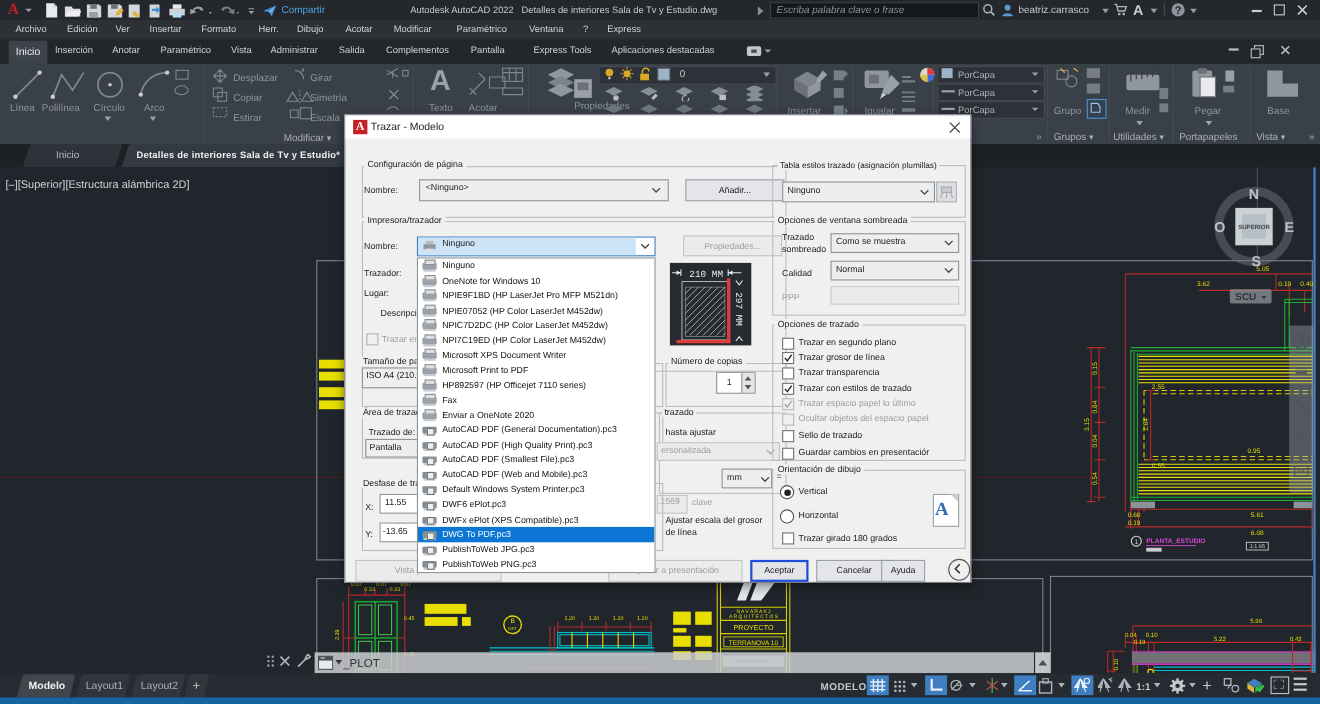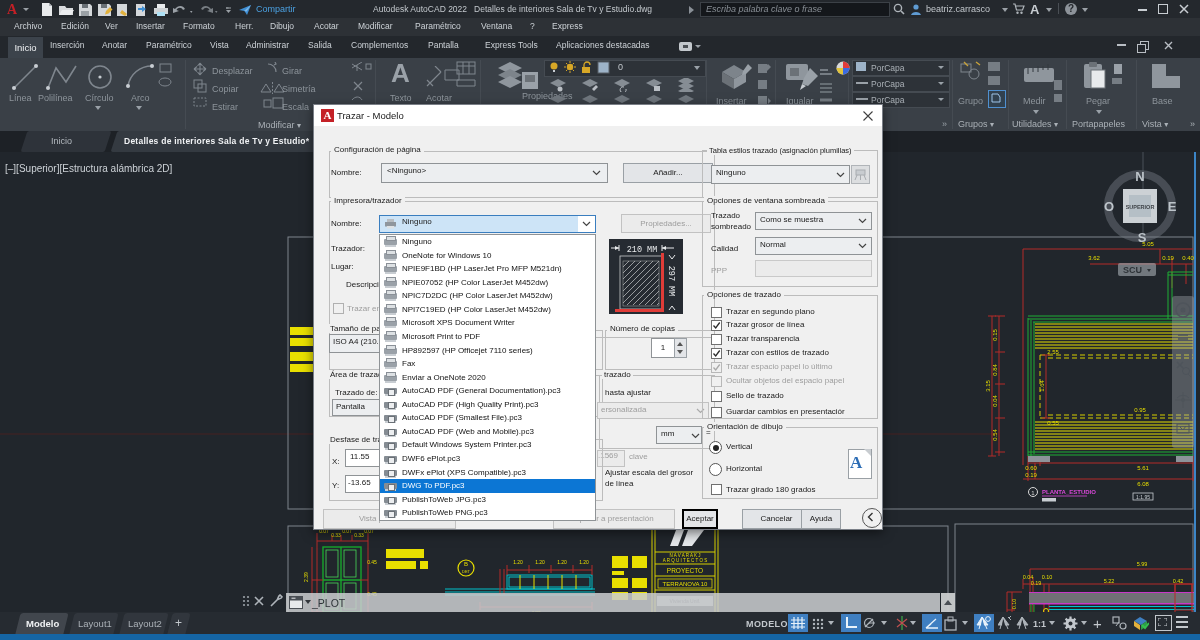--- a/index.html
+++ b/index.html
@@ -897,21 +897,21 @@
  <div class="abs" style="left:395px;top:358px;width:11px;height:11px;background:#fff;border:1px solid #555;border-radius:50%;"></div>
  <div class="abs" style="left:412px;top:359px;">Horizontal</div>
  <div class="abs" style="left:534px;top:344px;width:22px;height:28px;background:#fff;border:1px solid #9aa0a5;"></div>
  <div class="abs" style="left:536px;top:348px;font-size:17px;font-weight:bold;color:#2d6db5;font-family:'Liberation Serif',serif;">A</div>
  <div class="abs" style="left:550px;top:344px;width:0;height:0;border-left:7px solid transparent;border-top:7px solid #c8ccd0;"></div>
  <div class="abs" style="left:397px;top:379px;width:9px;height:9px;background:#fff;border:1px solid #707070;"></div>
  <div class="abs" style="left:412px;top:380px;">Trazar girado 180 grados</div>
 
  <div class="abs" style="left:9px;top:404px;width:133px;height:20px;background:#ebebeb;border:1px solid #c2c2c2;box-sizing:border-box;color:#9d9d9d;text-align:center;line-height:18px;">Vista preliminar...</div>
  <div class="abs" style="left:239px;top:404px;width:122px;height:20px;background:#ebebeb;border:1px solid #c2c2c2;box-sizing:border-box;color:#9d9d9d;text-align:center;line-height:18px;">Aplicar a presentación</div>
- <div class="abs" style="left:368px;top:404px;width:36px;height:20px;background:#e3e5e8;border:2px solid #000000;box-sizing:border-box;text-align:center;line-height:16px;">Aceptar</div>
+ <div class="abs" style="left:368px;top:404px;width:53px;height:20px;background:#e3e5e8;border:2px solid #1d4ed8;box-sizing:border-box;text-align:center;line-height:16px;">Aceptar</div>
  <div class="abs" style="left:428px;top:404px;width:69px;height:20px;background:#e3e5e8;border:1px solid #9aa0a5;box-sizing:border-box;text-align:center;line-height:18px;">Cancelar</div>
  <div class="abs" style="left:487px;top:404px;width:40px;height:20px;background:#e3e5e8;border:1px solid #9aa0a5;box-sizing:border-box;text-align:center;line-height:18px;">Ayuda</div>
  <div class="abs" style="left:548px;top:403px;width:18px;height:18px;border:1px solid #555;border-radius:50%;"></div>
  <svg class="abs" style="left:552px;top:407px;" width="10" height="10" viewBox="0 0 10 10">
         <path d="M6.5 1L2.5 5l4 4" stroke="#333" stroke-width="1.4" fill="none"></path>
       </svg>
 
  <div class="abs" style="left:65px;top:110px;width:217px;height:18px;background:#fff;border:1px solid #3a7ebf;box-sizing:border-box;"></div>
  <div class="abs" style="left:66px;top:111px;width:198px;height:16px;background:#cde4f7;"></div>
  <svg class="abs" style="left:70px;top:113px;" width="13" height="11" viewBox="0 0 13 11">

